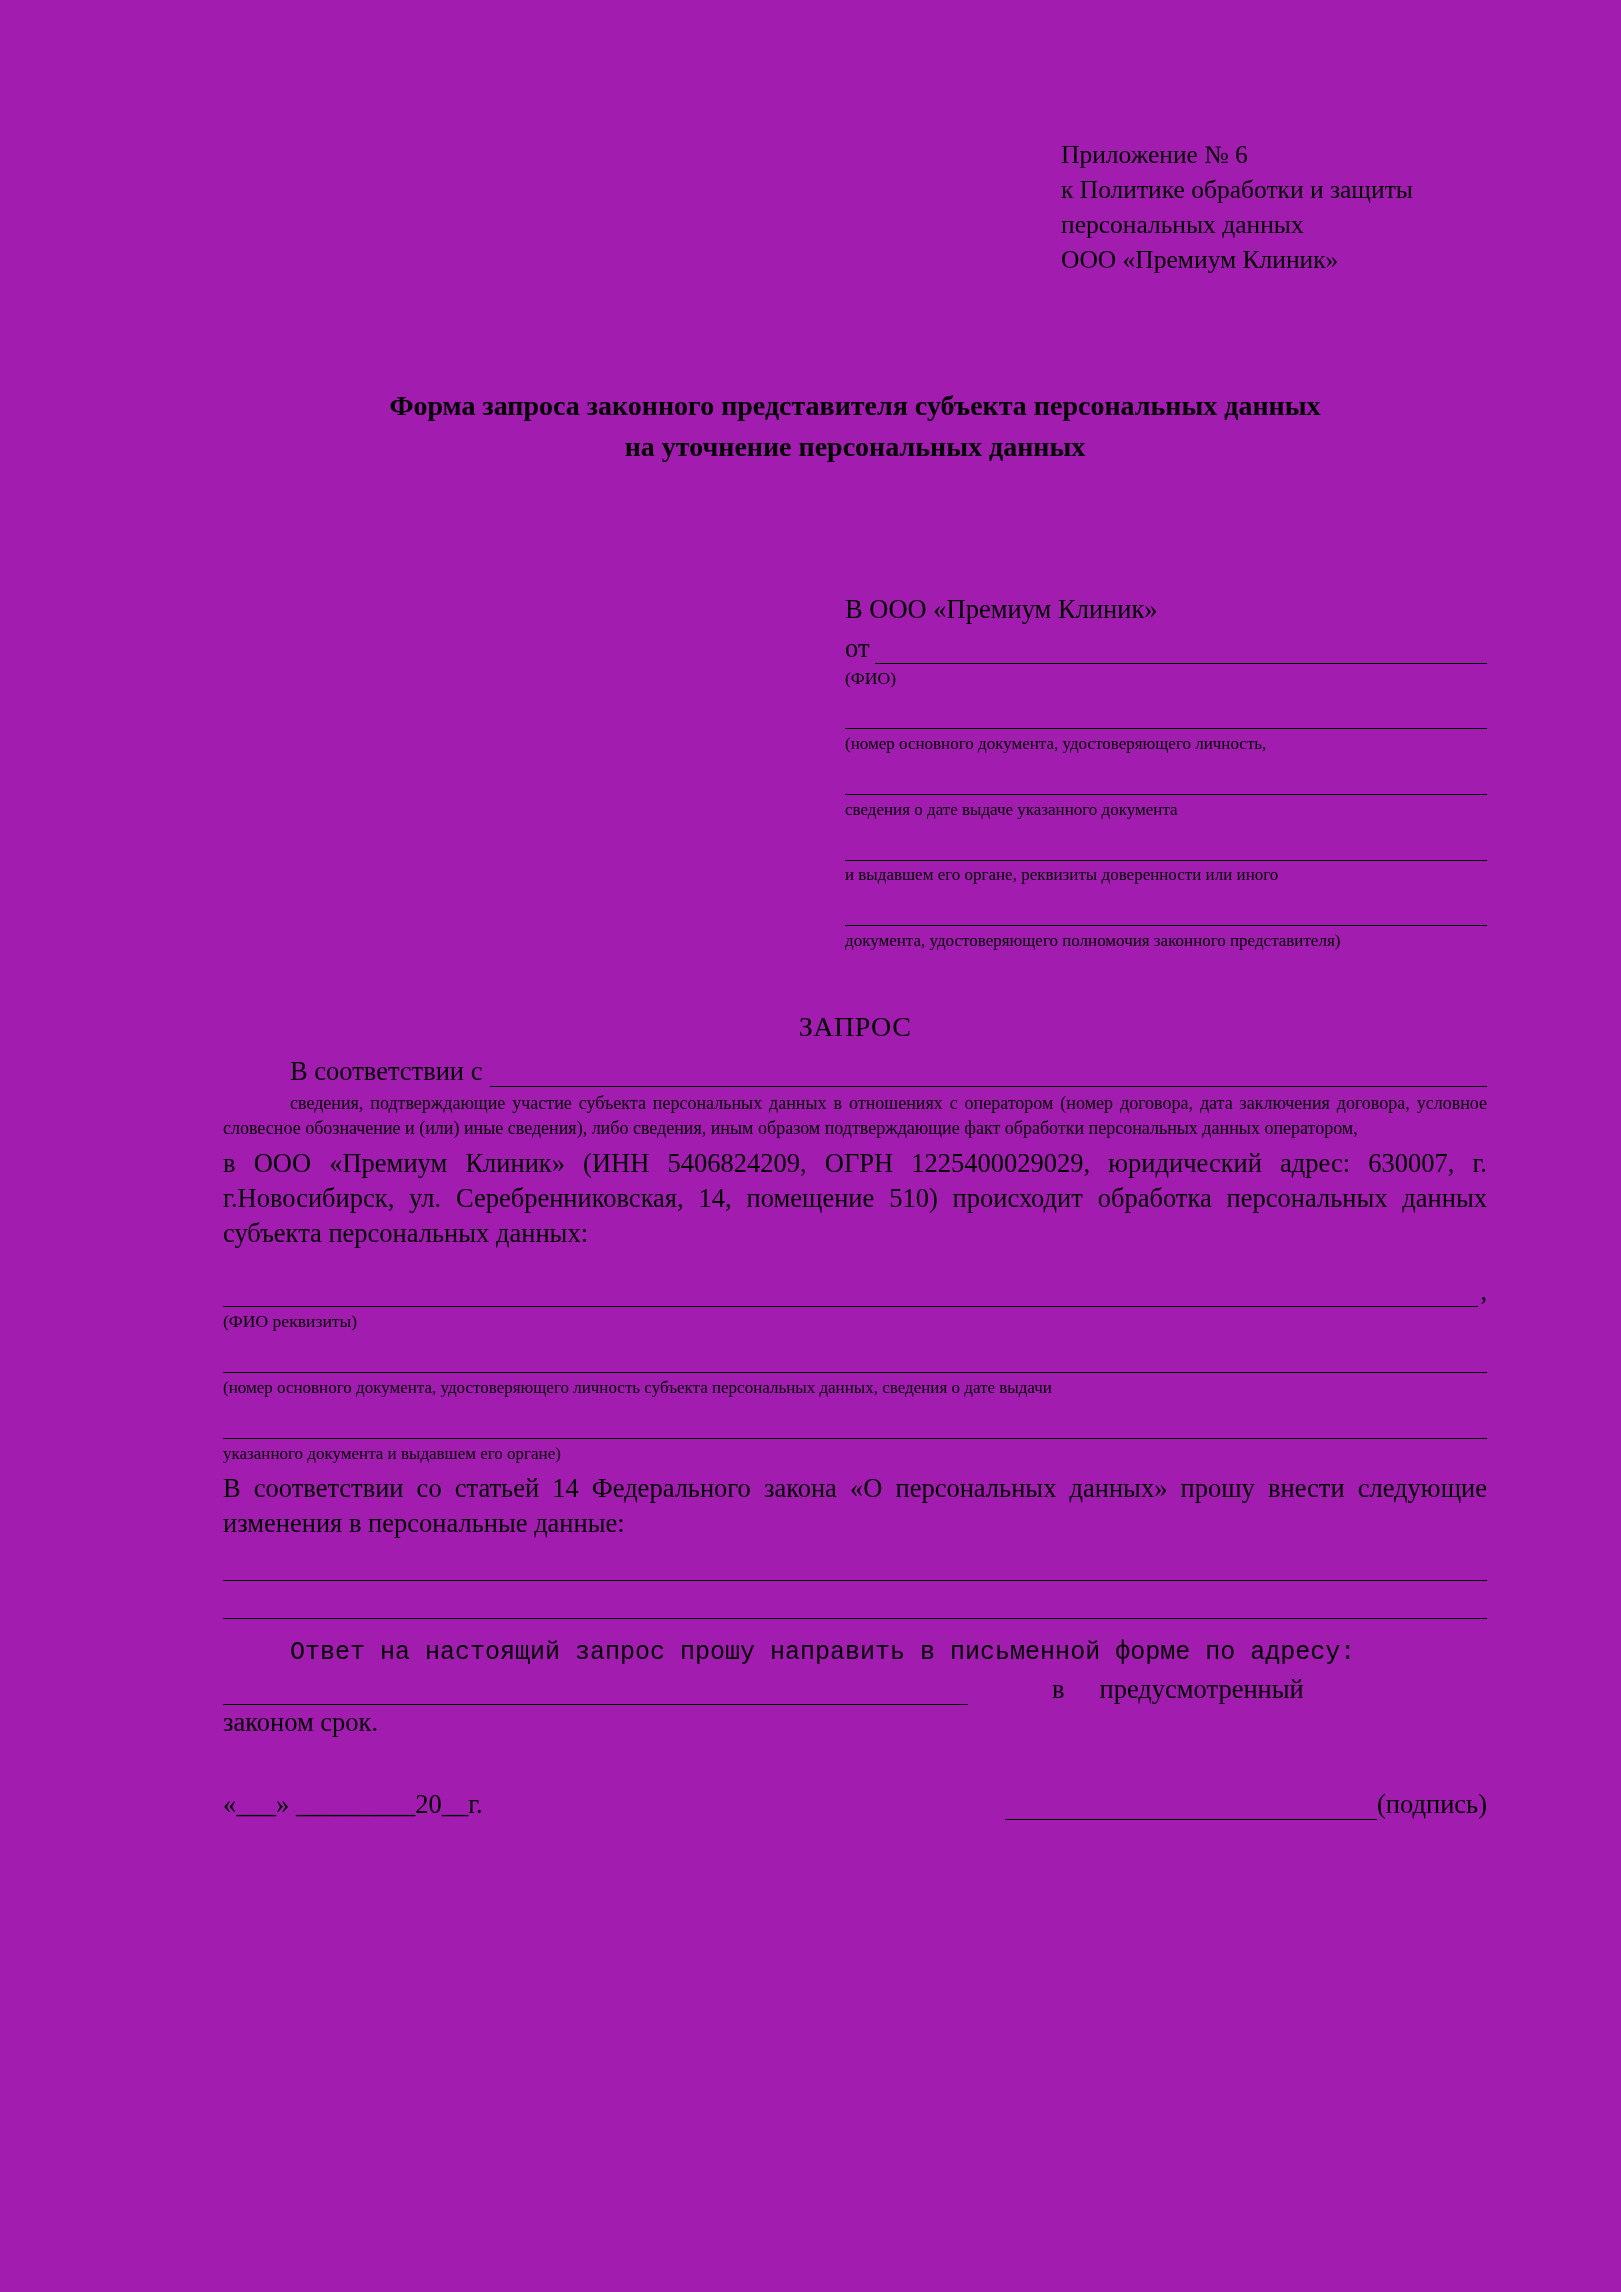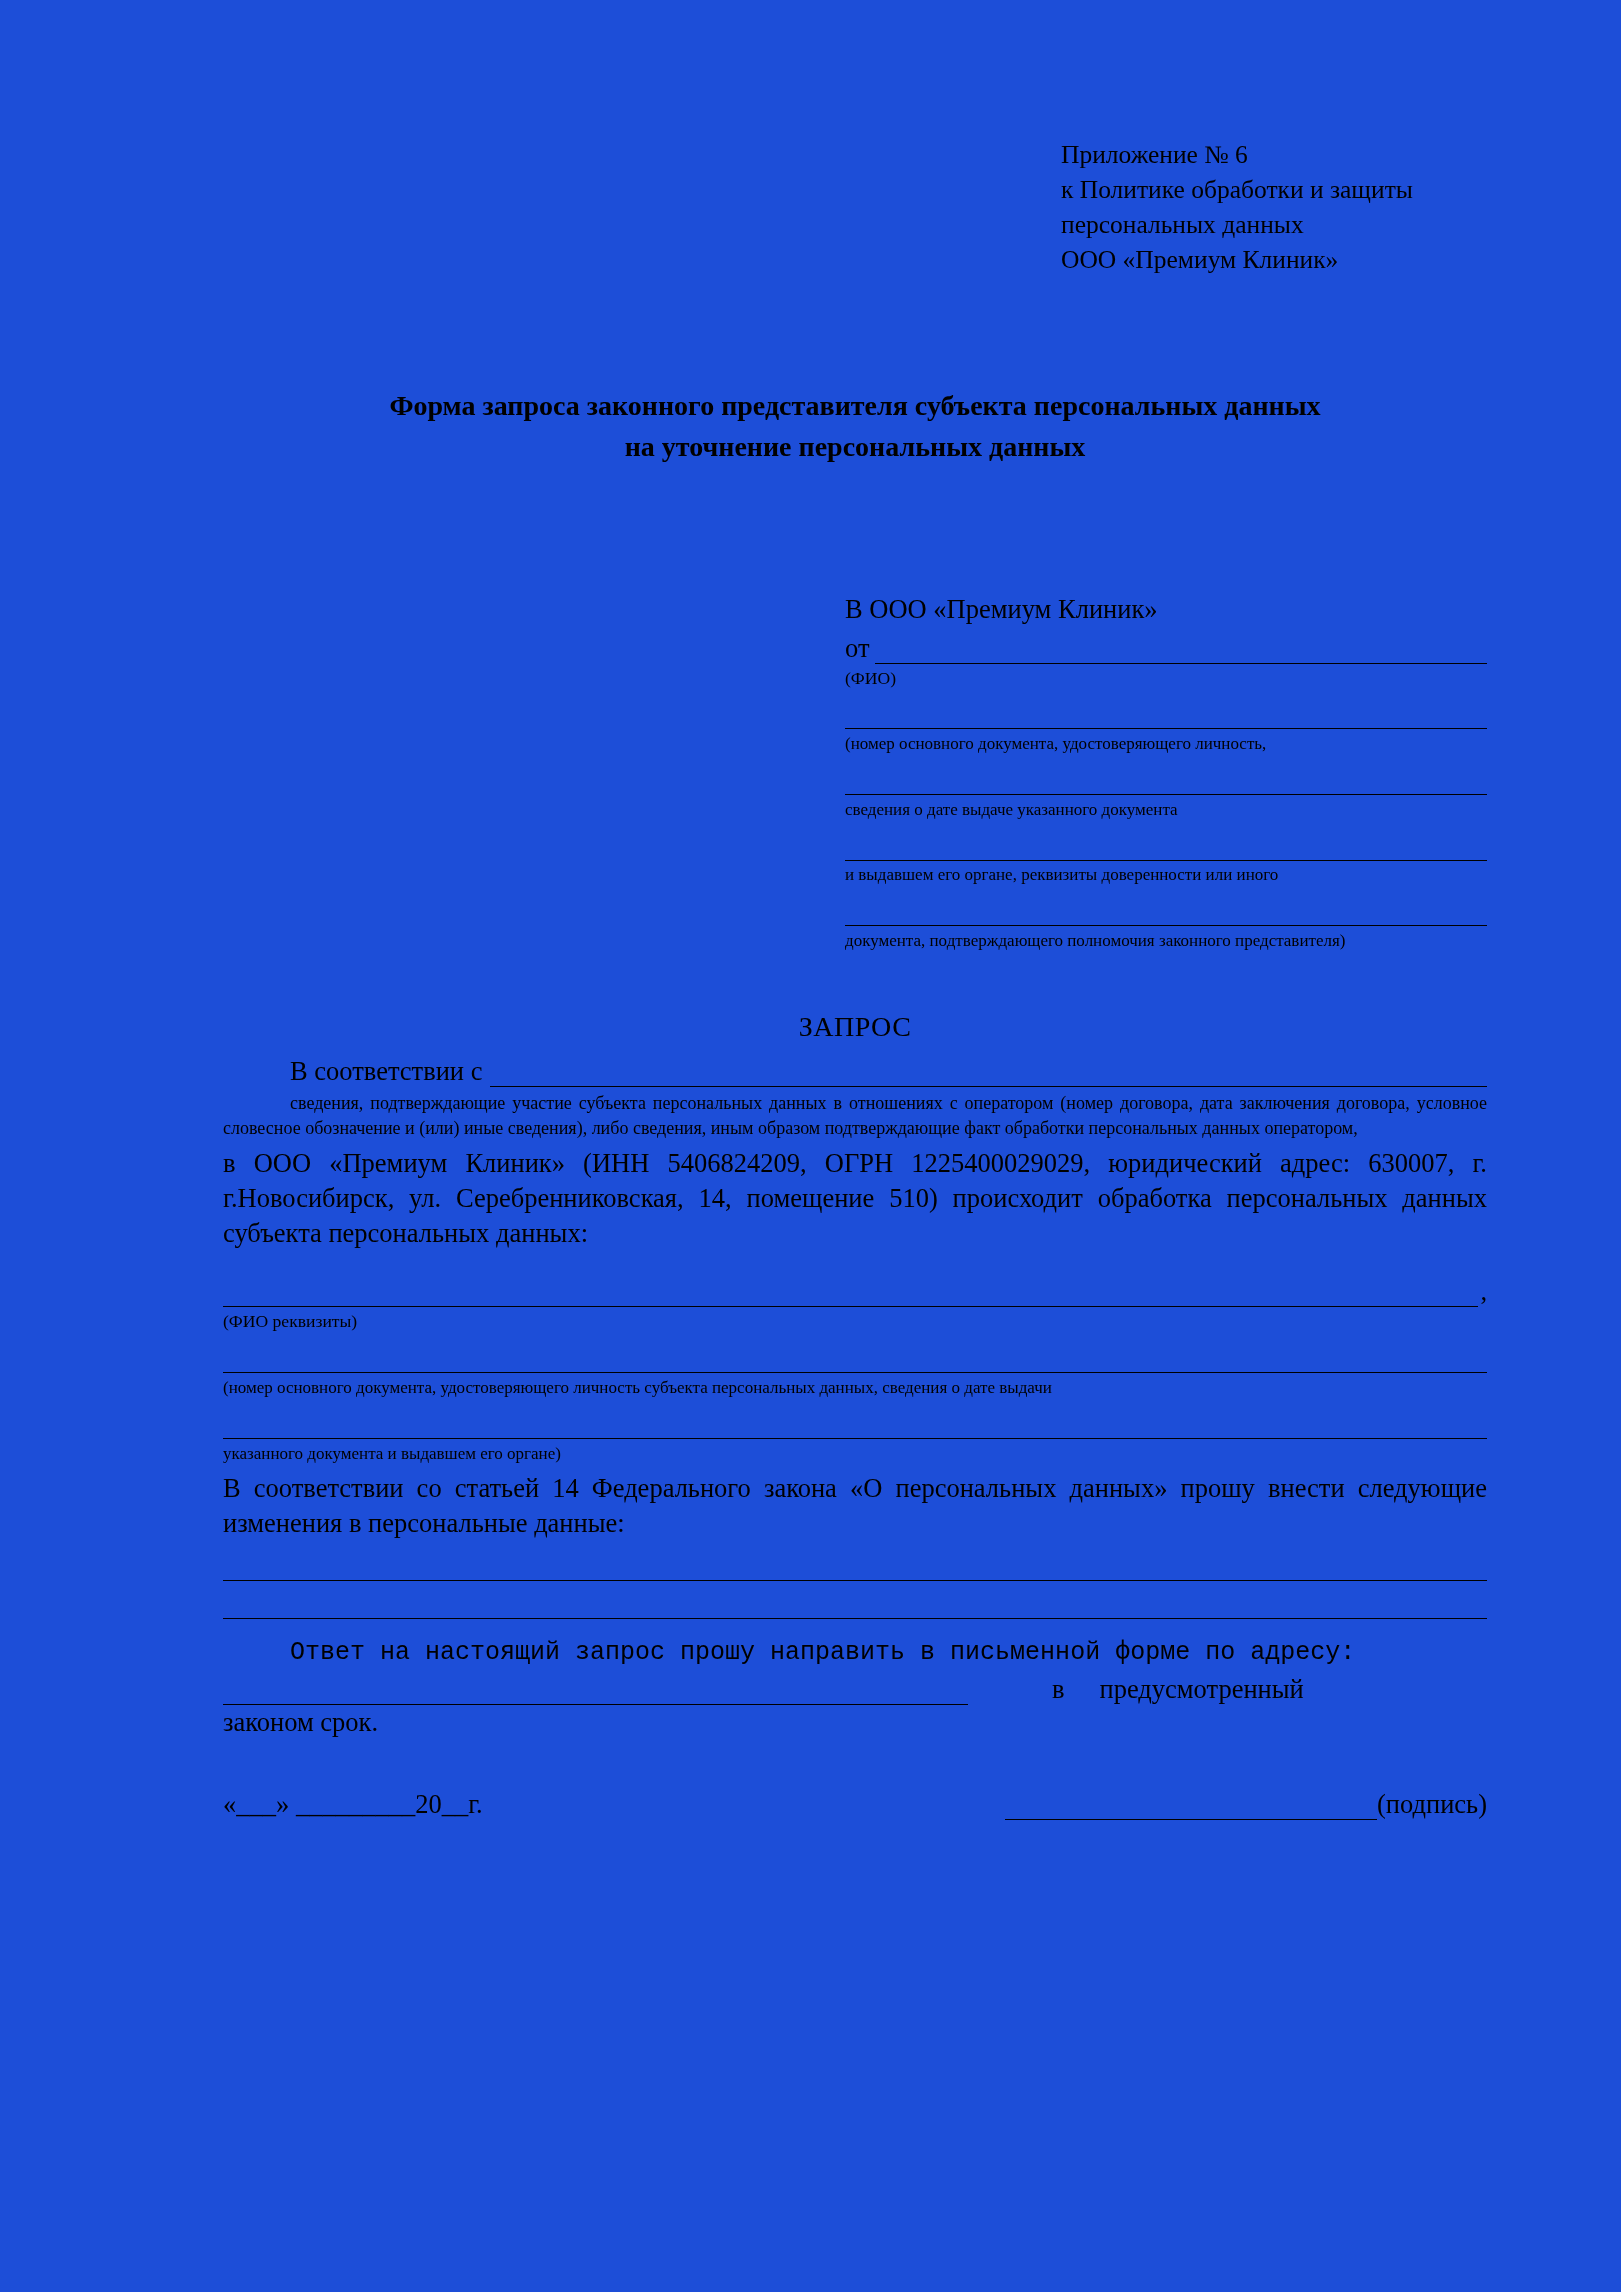--- a/index.html
+++ b/index.html
@@ -9,21 +9,21 @@
   }
   body {
     font-family: "Liberation Serif", "DejaVu Serif", serif;
     color: #000000;
   }
   .page {
     position: relative;
     width: 1621px;
     height: 2293px;
     margin: 0 auto;
-    background: #1d4ed8;
+    background: #a21caf;
     box-sizing: border-box;
     padding: 0;
     overflow: hidden;
   }
   .content {
     position: absolute;
     left: 223px;
     top: 0;
     width: 1264px;
   }
@@ -191,21 +191,21 @@
       <div class="rule-full"></div>
       <div class="caption sm">(номер основного документа, удостоверяющего личность,</div>
 
       <div class="rule-full"></div>
       <div class="caption sm">сведения о дате выдаче указанного документа</div>
 
       <div class="rule-full"></div>
       <div class="caption sm">и выдавшем его органе, реквизиты доверенности или иного</div>
 
       <div class="rule-full"></div>
-      <div class="caption sm">документа, подтверждающего полномочия законного представителя)</div>
+      <div class="caption sm">документа, удостоверяющего полномочия законного представителя)</div>
     </div>
 
     <div class="zapros">ЗАПРОС</div>
 
     <div class="body-row">
       <span class="lbl">В соответствии с</span>
       <span class="rule"></span>
     </div>
     <div class="fine indent">сведения, подтверждающие участие субъекта персональных данных в отношениях с оператором (номер договора, дата заключения договора, условное словесное обозначение и (или) иные сведения), либо сведения, иным образом подтверждающие факт обработки персональных данных оператором,</div>
 

